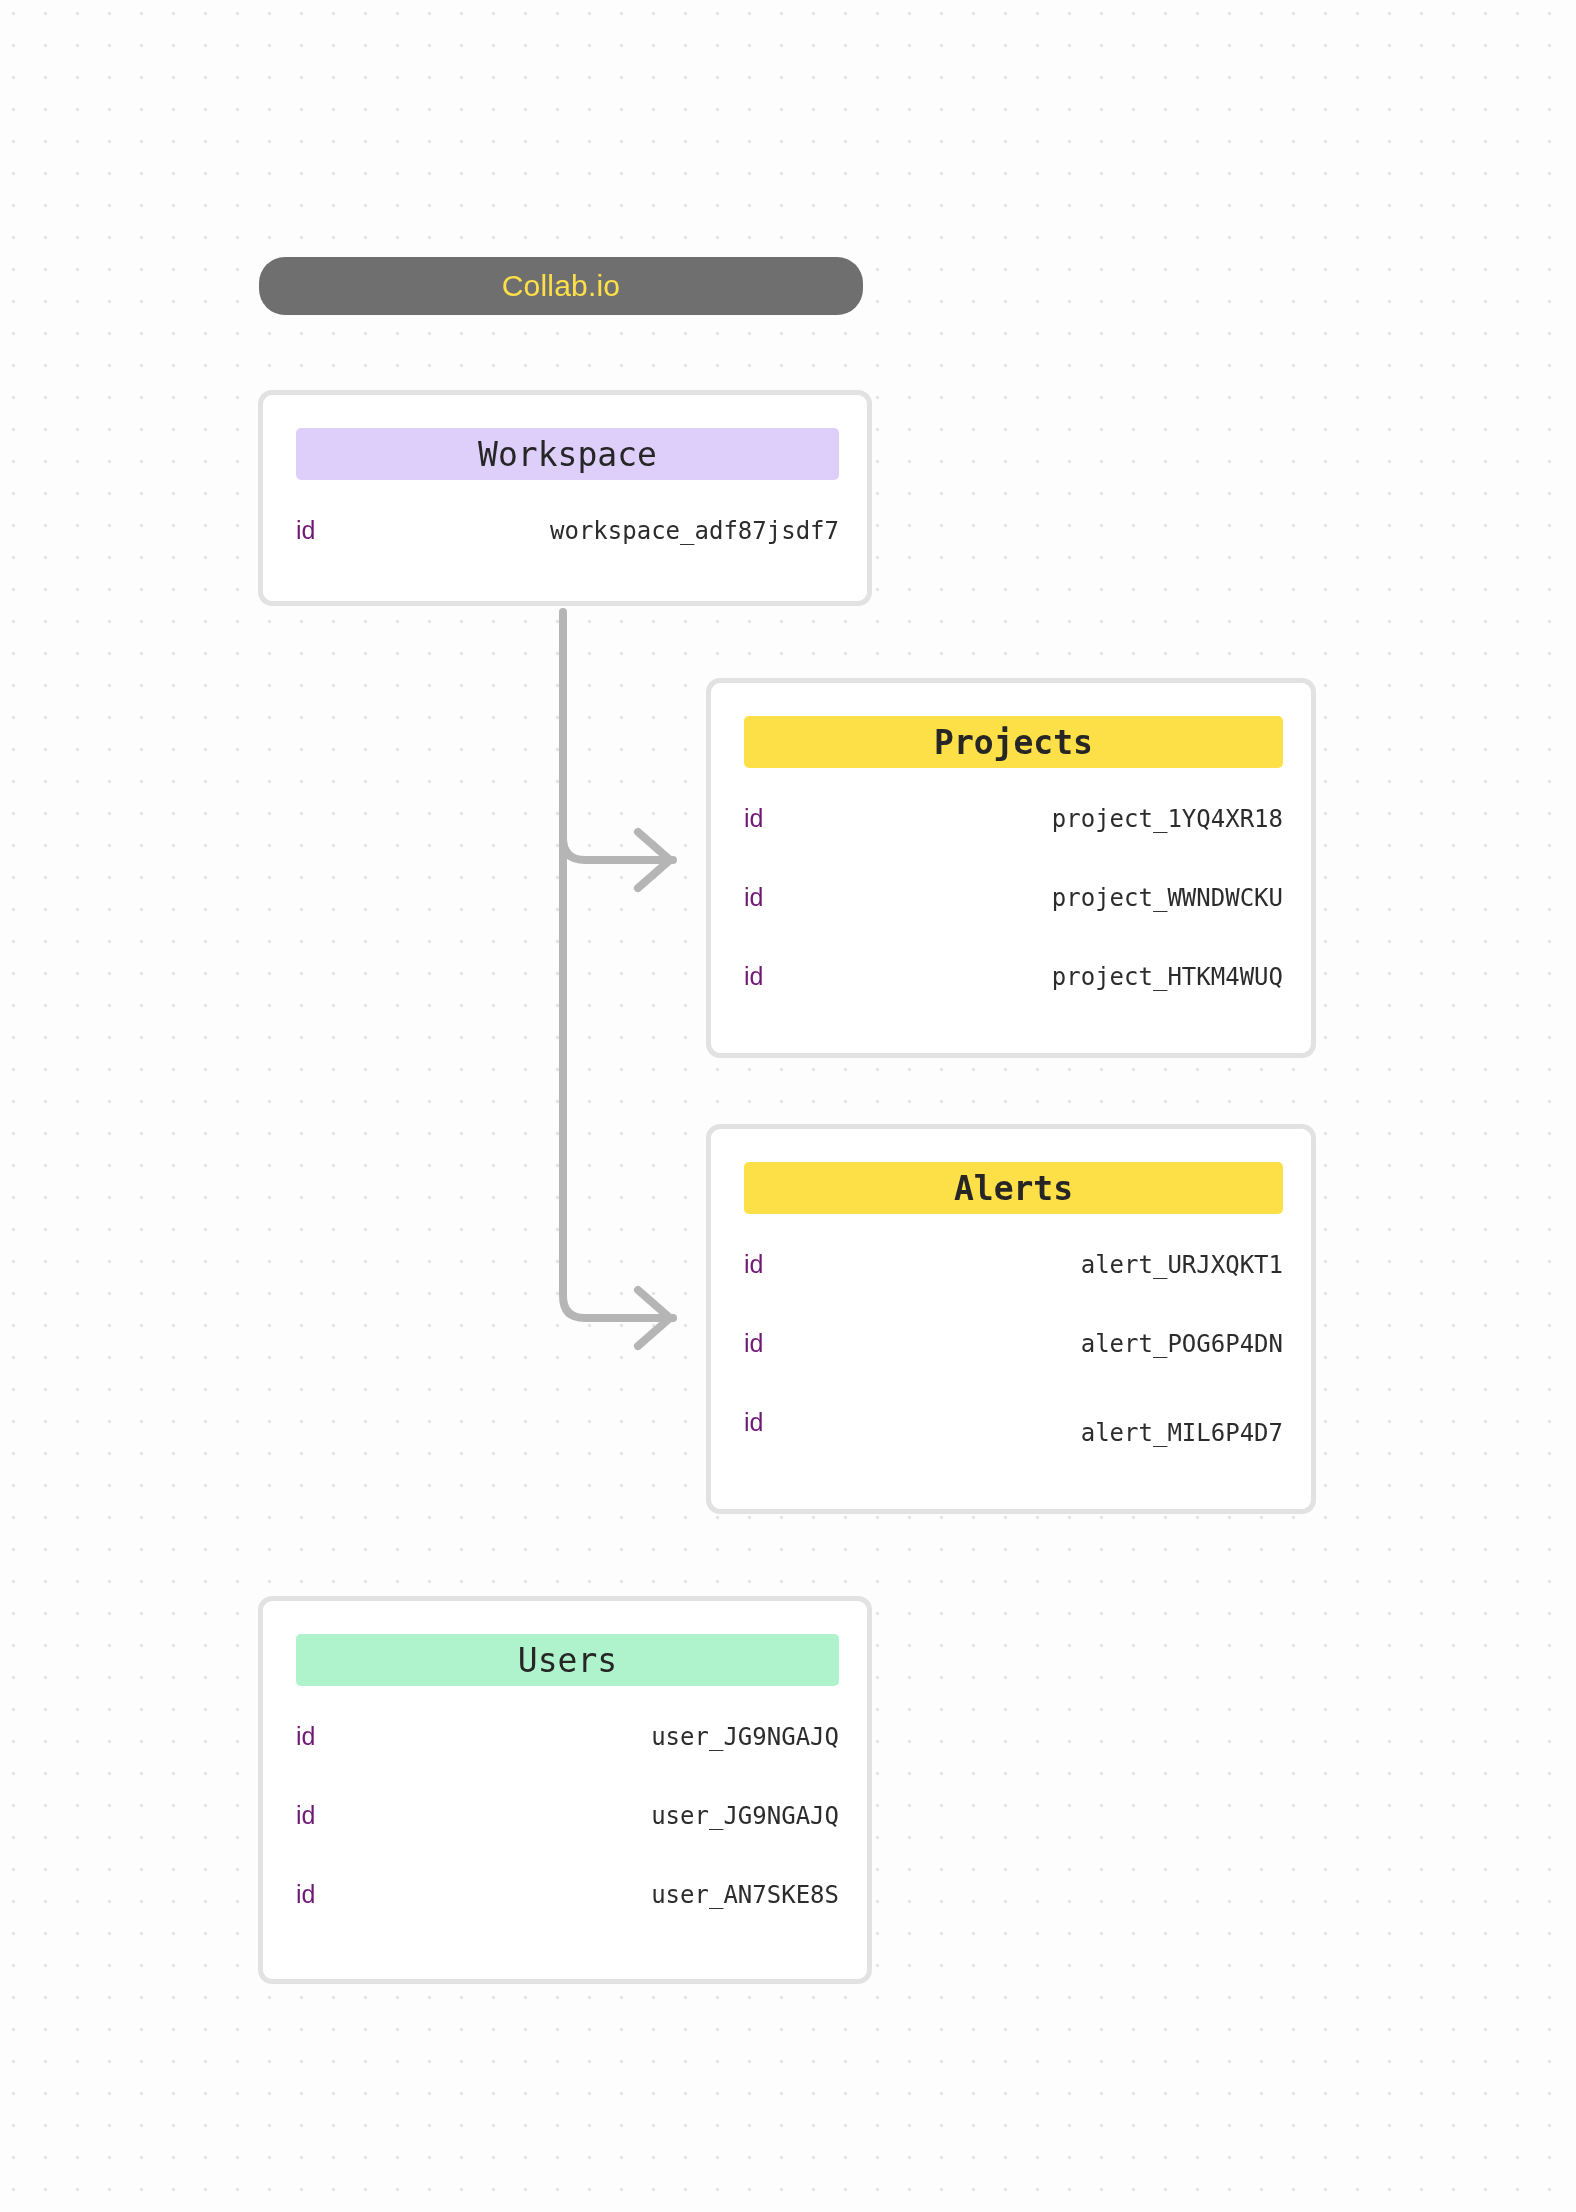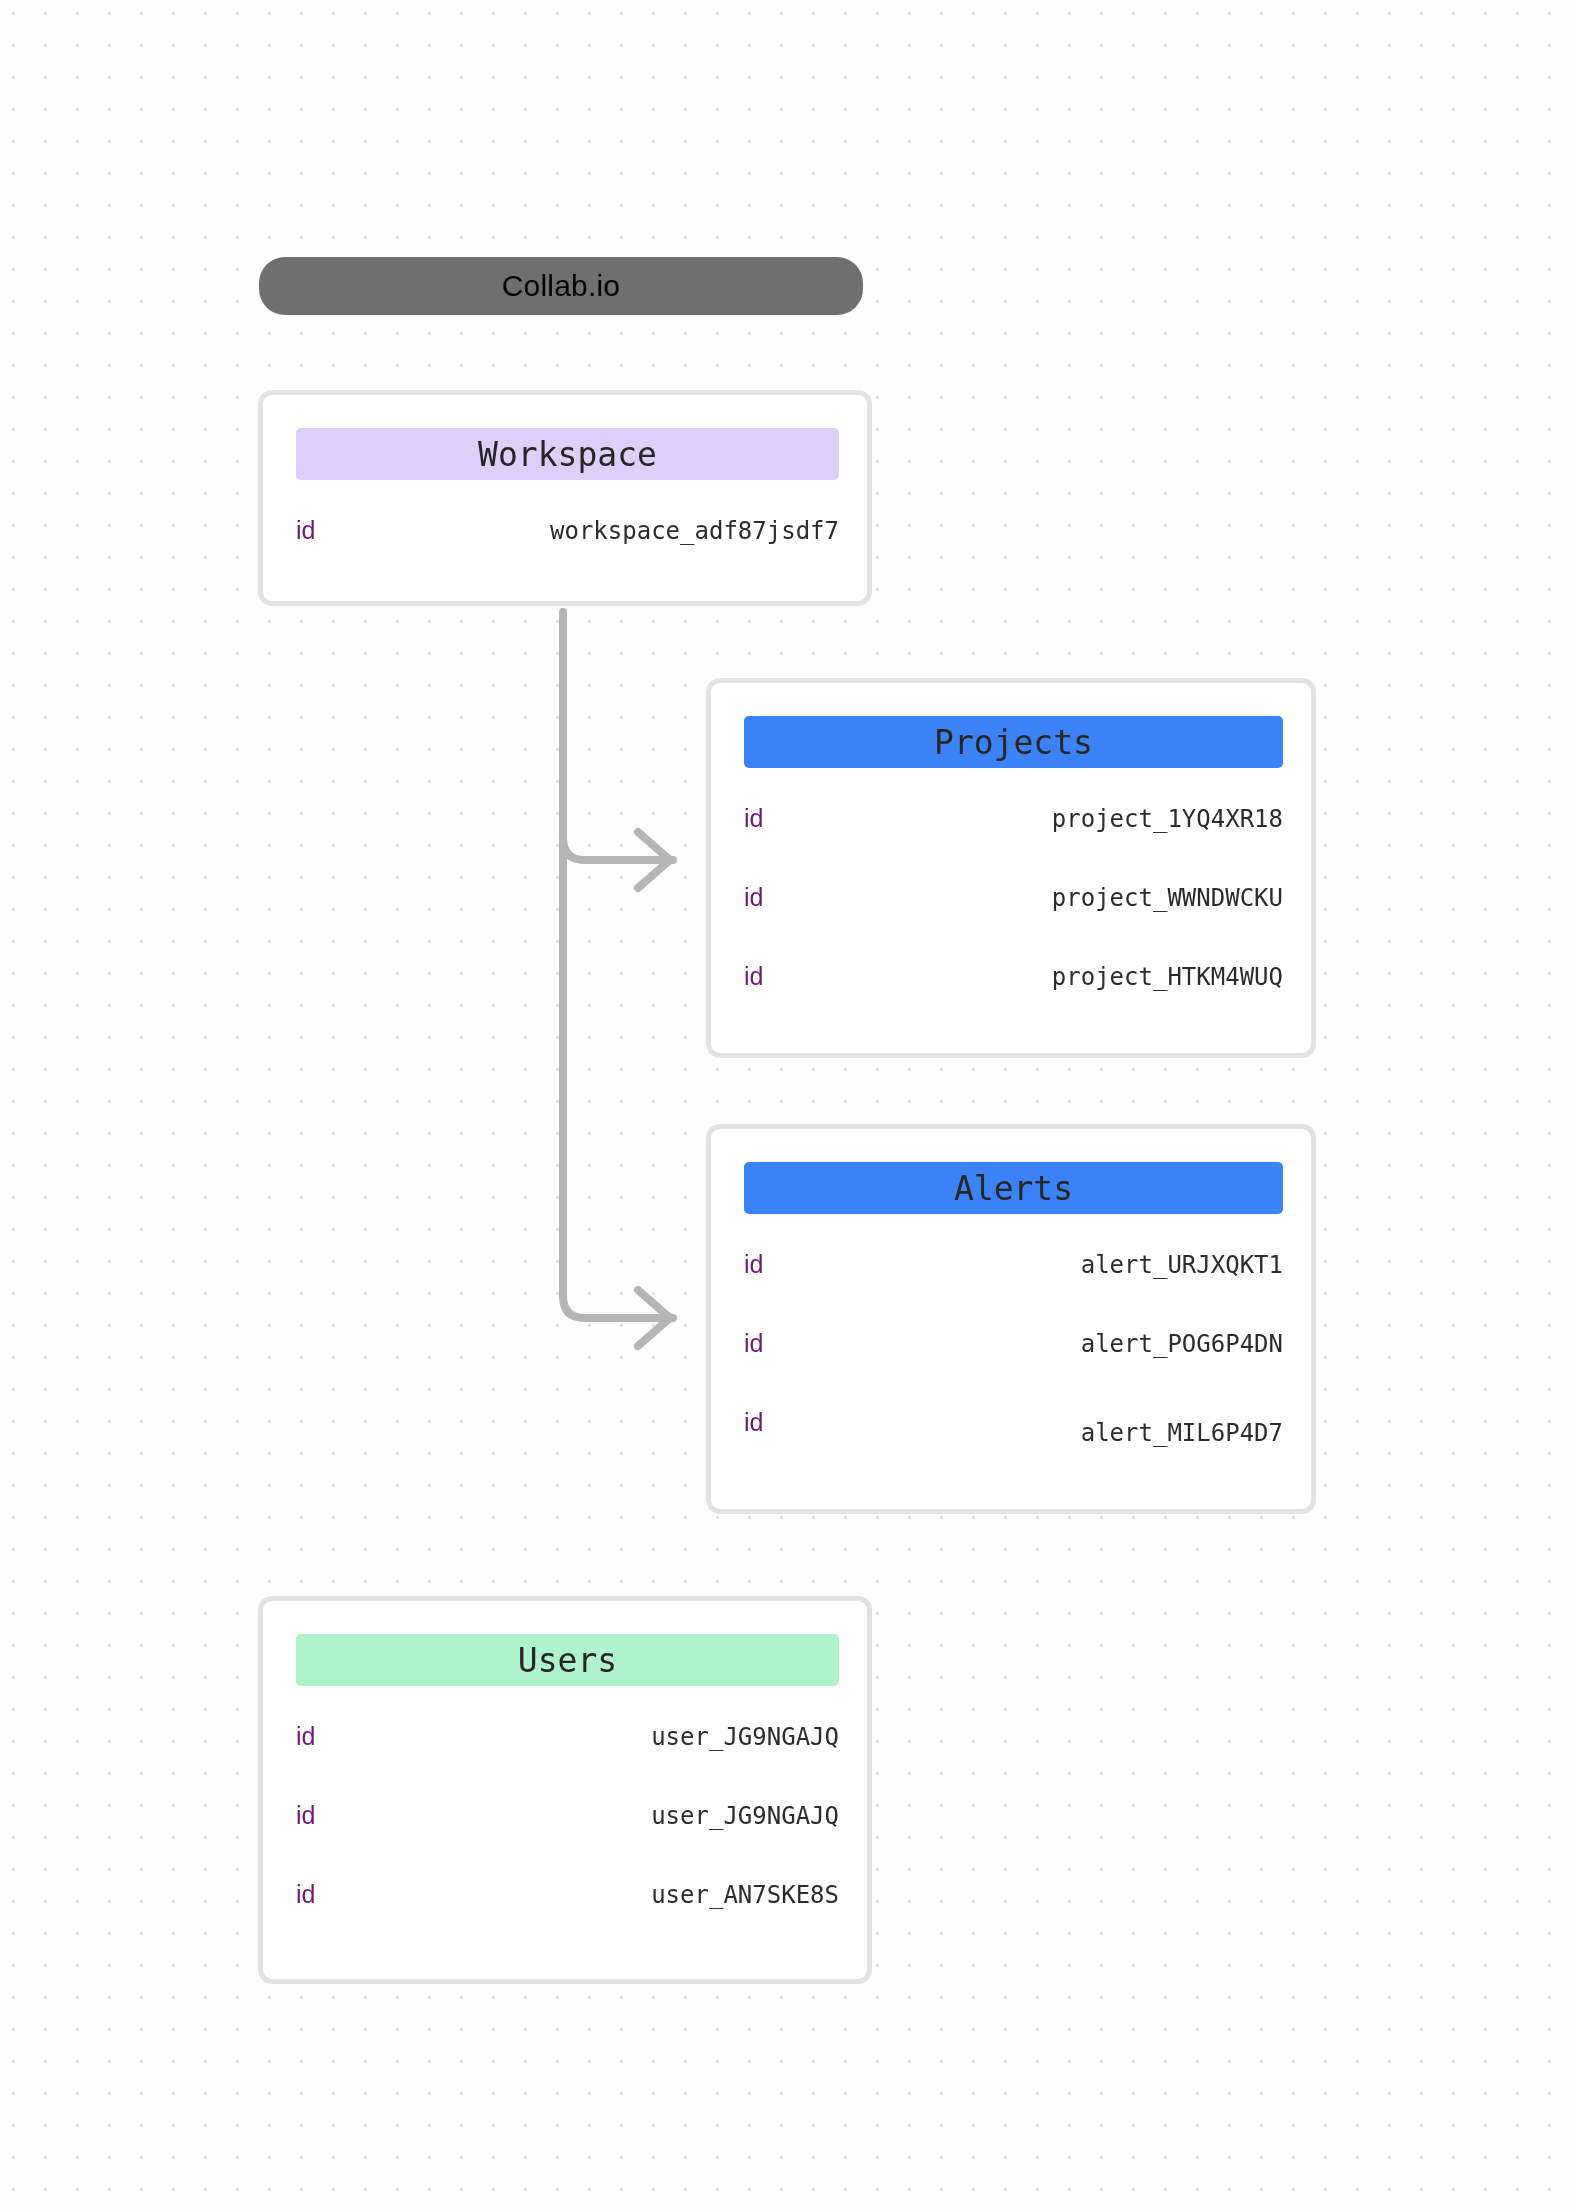--- a/index.html
+++ b/index.html
@@ -28,21 +28,21 @@
     top: 257px;
     width: 604px;
     height: 58px;
     border-radius: 26px;
     background: #706f6f;
     display: flex;
     align-items: center;
     justify-content: center;
   }
   .brand-pill .brand-label {
-    color: #000000;
+    color: #fde047;
     font-family: "Liberation Sans", sans-serif;
     font-size: 30px;
     line-height: 1;
     letter-spacing: 0.2px;
   }
 
   
   .card {
     position: absolute;
     background: #ffffff;
@@ -60,21 +60,21 @@
     justify-content: center;
   }
   .card-header .header-label {
     font-family: "DejaVu Sans Mono", monospace;
     font-size: 33px;
     color: #262626;
     line-height: 1;
     letter-spacing: 0px;
   }
   .hdr-purple { background: #decffa; }
-  .hdr-blue   { background: #3b82f6; }
+  .hdr-blue   { background: #fde047; font-weight: bold; }
   .hdr-green  { background: #aef3cb; }
 
   .rows {
     position: absolute;
     left: 0;
     right: 0;
   }
 
   .row {
     position: relative;

